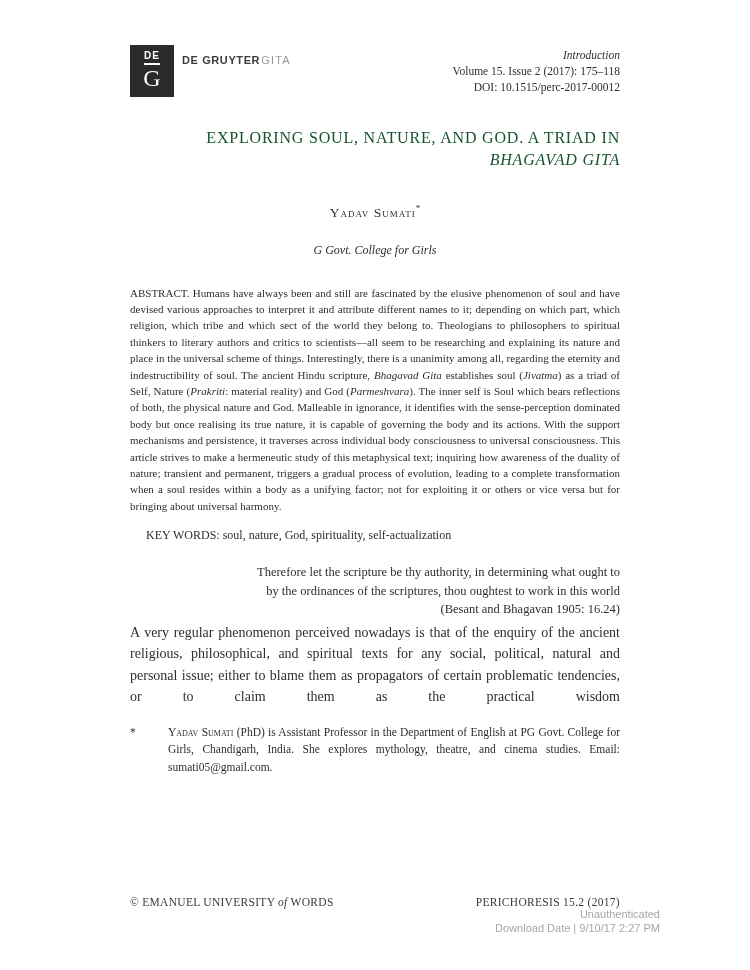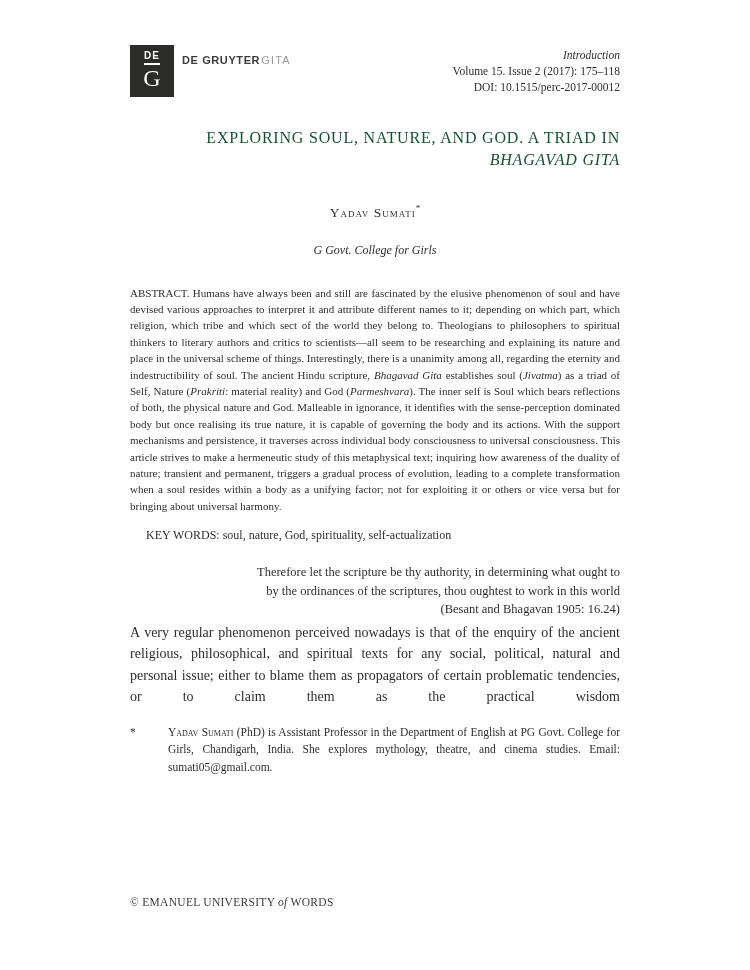--- a/index.html
+++ b/index.html
@@ -106,15 +106,22 @@
 
   <p class="body-par">A very regular phenomenon perceived nowadays is that of the enquiry of the ancient religious, philosophical, and spiritual texts for any social, political, natural and personal issue; either to blame them as propagators of certain problematic tendencies, or to claim them as the practical wisdom</p>
 
   <div class="footnote">
     <span class="fn-marker">*</span>
     <div class="fn-text"><span class="sc">Yadav Sumati</span><span> (PhD) is Assistant Professor in the Department of English at PG Govt. College for Girls, Chandigarh, India. She explores mythology, theatre, and cinema studies. Email: sumati05@gmail.com.</span></div>
   </div>
 
   <footer class="page-footer">
     <div class="footer-left"><span>© EMANUEL UNIVERSITY </span><span class="italic">of</span><span> WORDS</span></div>
+    <div class="footer-right">
+      <div>PERICHORESIS 15.2 (2017)</div>
+      <div class="stamp">
+        <div>Unauthenticated</div>
+        <div>Download Date | 9/10/17 2:27 PM</div>
+      </div>
+    </div>
   </footer>
 
 </div>
 
 </body></html>

